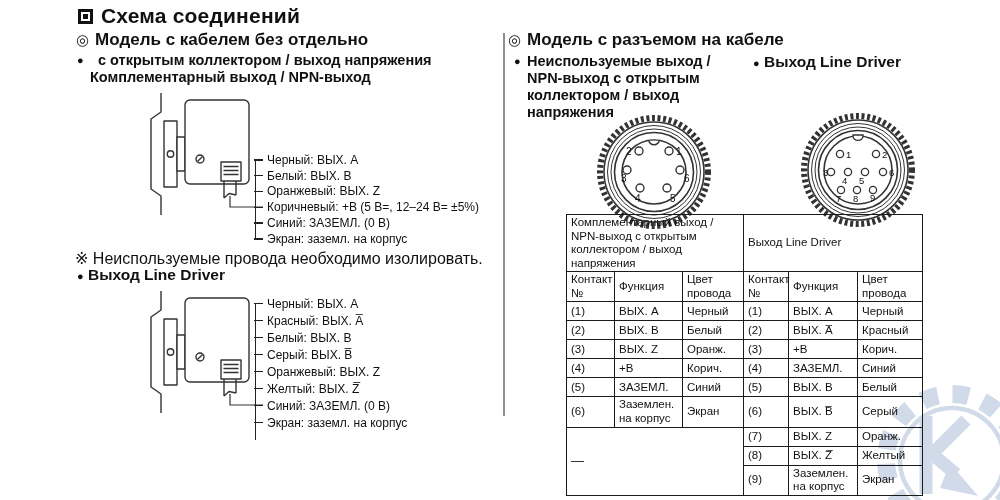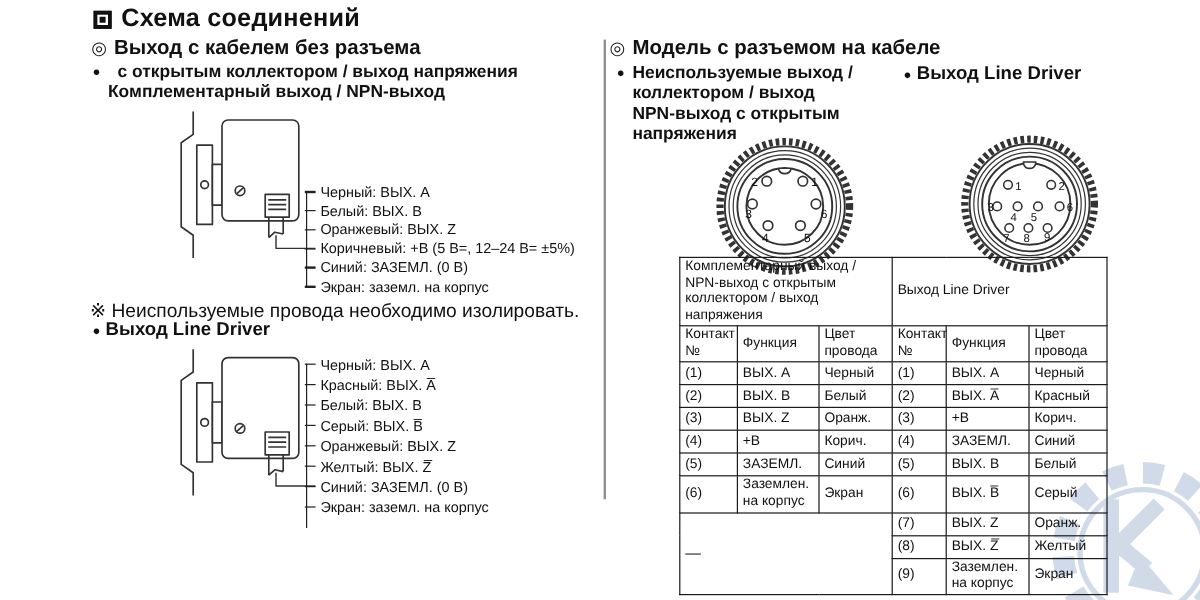--- a/index.html
+++ b/index.html
@@ -59,21 +59,21 @@
 
 <div class="abs page-title">
   <span class="sq-marker"></span>
   <span>Схема соединений</span>
 </div>
 
 <div class="abs divider" style="left:503px; top:33px; height:383px;"></div>
 
 <div class="abs h2" style="left:76px; top:30px;">
   <span class="ring">◎</span>
-  <span>Выход с кабелем без разъема</span>
+  <span>Модель с кабелем без отдельно</span>
 </div>
 
 <div class="abs bullet-block" style="left:90px; top:52px;">
   <span class="dot">●</span>
   <div style="margin-left:8px;">с открытым коллектором / выход напряжения</div>
   <div>Комплементарный выход / NPN-выход</div>
 </div>
 
 <svg class="abs" style="left:128px; top:92px;" width="135" height="125" viewBox="0 0 135 125">
   <g stroke="#333" fill="#fff" stroke-width="1.4" stroke-linejoin="round">
@@ -179,22 +179,22 @@
   </div>
 
 <div class="abs h2" style="left:508px; top:30px;">
   <span class="ring">◎</span>
   <span>Модель с разъемом на кабеле</span>
 </div>
 
 <div class="abs bullet-block" style="left:527px; top:53px;">
   <span class="dot">●</span>
   <div>Неиспользуемые выход /</div>
+  <div>NPN-выход с открытым</div>
   <div>коллектором / выход</div>
-  <div>NPN-выход с открытым</div>
   <div>напряжения</div>
 </div>
 
 <div class="abs ld-head" style="left:753px; top:53px;">
   <span style="font-size:11px;">●</span>
   <span>Выход Line Driver</span>
 </div>
 
 <svg class="abs" style="left:592px; top:112px;" width="125" height="120" viewBox="0 0 125 120">
   <g stroke="#333" fill="none">

